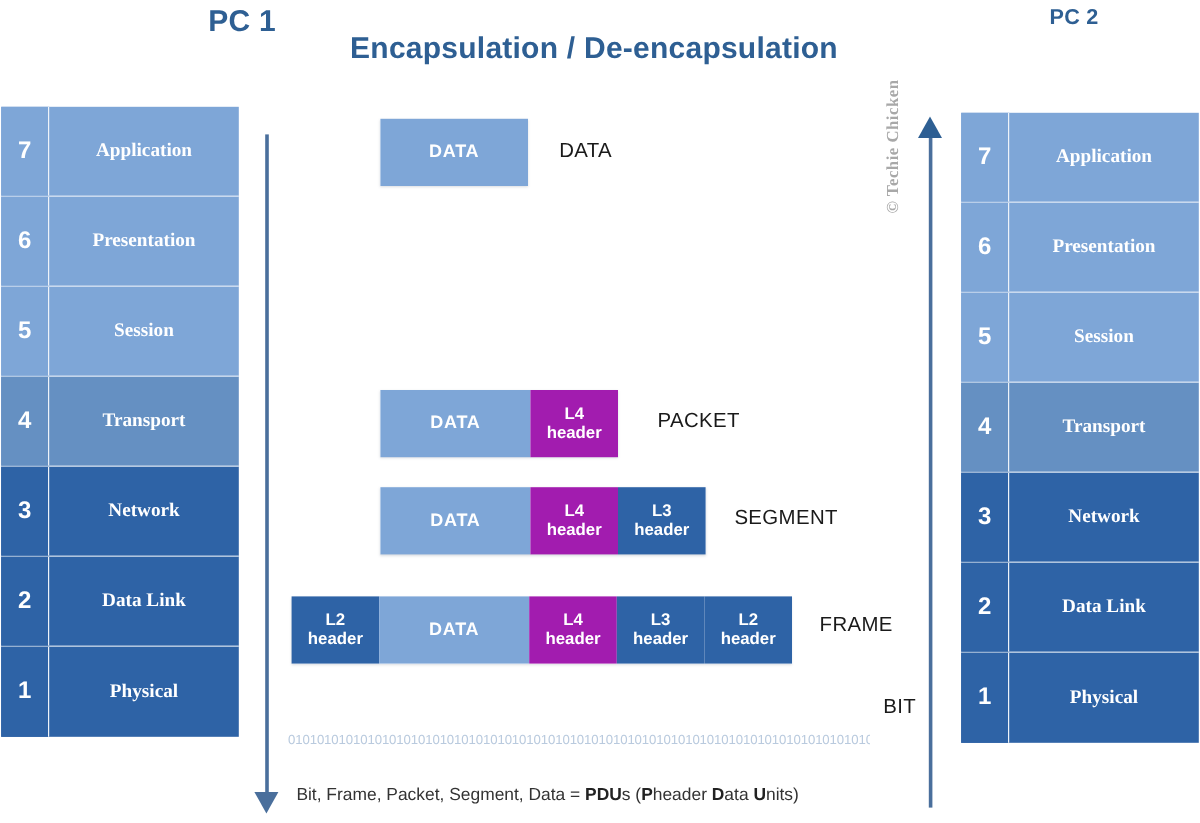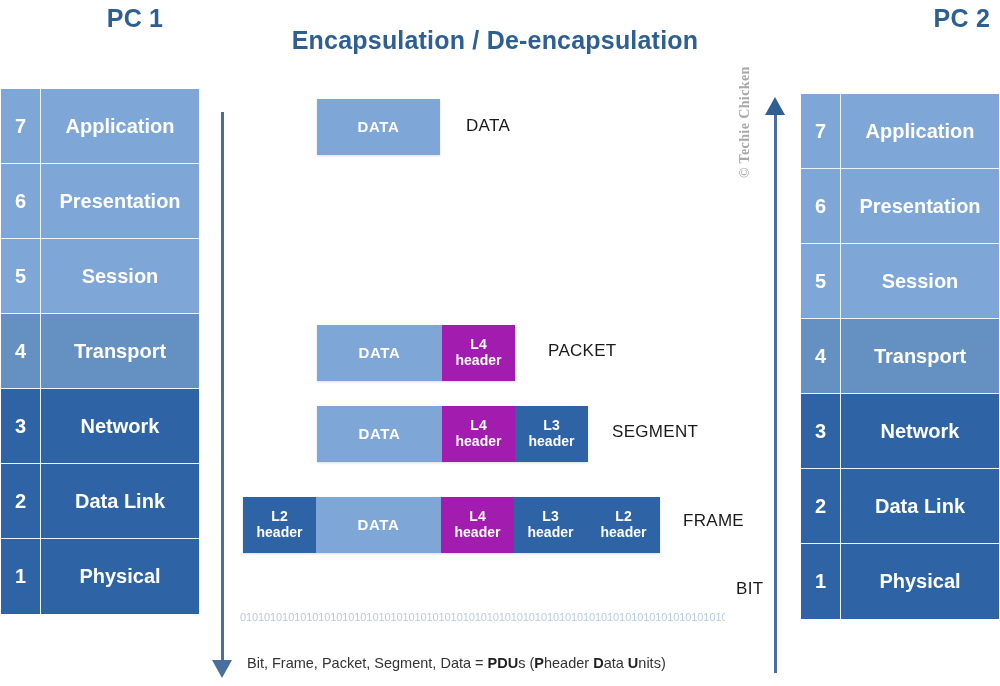--- a/index.html
+++ b/index.html
@@ -17,22 +17,22 @@
   }
 
   
   .heading {
     position: absolute;
     font-weight: bold;
     color: #2e5f93;
     letter-spacing: 0.2px;
     white-space: nowrap;
   }
-  #pc1-title  { left: 40px;  top: 4px;  width: 190px; text-align: center; font-size: 25px; }
-  #pc2-title  { left: 800px; top: 4px;  width: 190px; text-align: right; font-size: 25px; }
+  #pc1-title  { left: 40px;  top: 4px;  width: 190px; text-align: right; font-size: 25px; }
+  #pc2-title  { left: 800px; top: 4px;  width: 190px; text-align: center; font-size: 18px; }
   #main-title { left: 250px; top: 4px;  width: 490px; text-align: center; font-size: 25px; margin-top: 22px; }
 
   
   .stack {
     position: absolute;
     width: 200px;
     border: 1px solid #ffffff;
     box-sizing: border-box;
   }
   #stack-left  { left: 0px;   top: 88px; }
@@ -58,23 +58,24 @@
     font-weight: bold;
     border-right: 1px solid #eef3f9;
     box-sizing: border-box;
   }
   .layer-name {
     flex: 1 1 auto;
     display: flex;
     align-items: center;
     justify-content: center;
     color: #ffffff;
-    font-size: 20px;
-    font-weight: bold;
-    box-sizing: border-box;
+    font-size: 16px;
+    font-weight: bold;
+    box-sizing: border-box;
+    font-family: Liberation Serif, serif;
   }
 
   
   .tone-light  { background: #7ea6d7; }
   .tone-mid    { background: #6590c2; }
   .tone-dark   { background: #2e63a6; }
   .tone-light .layer-num  { background: #7ea6d7; }
   .tone-mid   .layer-num  { background: #6590c2; }
   .tone-dark  .layer-num  { background: #2e63a6; }
 

